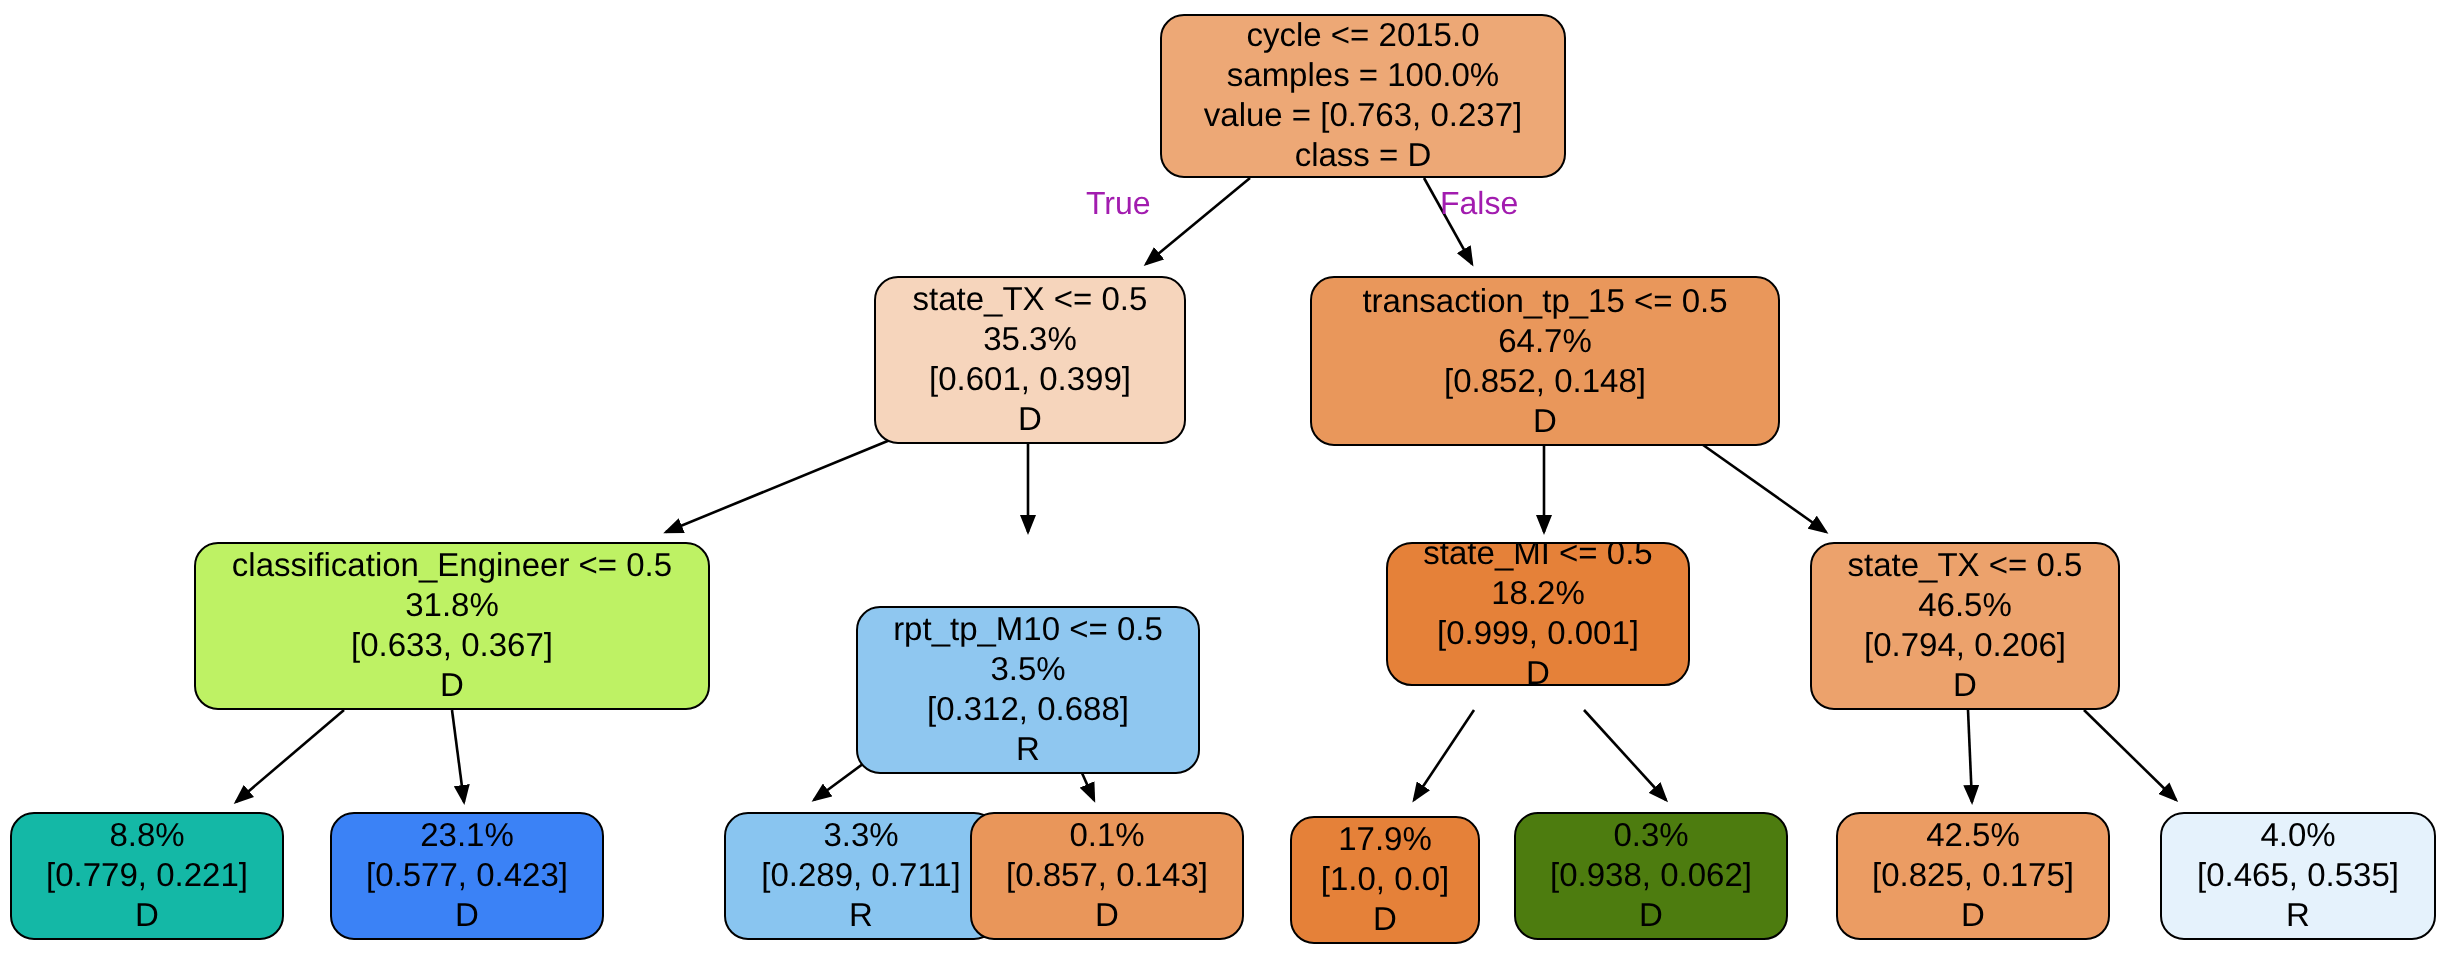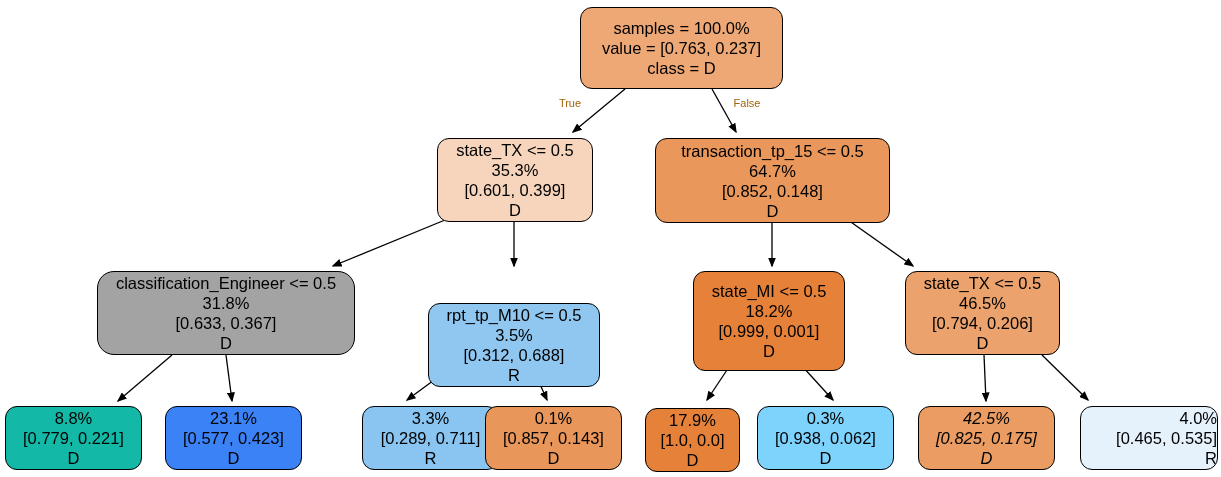--- a/index.html
+++ b/index.html
@@ -33,42 +33,41 @@
     line-height: 20px;
     text-align: center;
     display: flex;
     flex-direction: column;
     justify-content: center;
     white-space: nowrap;
     overflow: hidden;
   }
   .edge-label {
     position: absolute;
-    color: #a16207;
-    font-size: 11px;
+    color: #a21caf;
+    font-size: 16px;
     line-height: 18px;
-    text-align: center;
     width: 54px;
   }
   
   .n-root    { left: 580px;  top: 7px;   width: 203px; height: 82px; }
   .n-l2l     { left: 437px;  top: 138px; width: 156px; height: 84px; }
   .n-l2r     { left: 655px;  top: 138px; width: 235px; height: 85px; }
   .n-l3a     { left: 97px;   top: 271px; width: 258px; height: 84px; }
   .n-l3b     { left: 428px;  top: 271px; width: 172px; height: 84px; margin-top: 32px; }
-  .n-l3c     { left: 693px;  top: 271px; width: 152px; height: 100px; }
+  .n-l3c     { left: 693px;  top: 271px; width: 152px; height: 72px; border-radius: 13px; }
   .n-l3d     { left: 905px;  top: 271px; width: 155px; height: 84px; }
   .n-leaf1   { left: 5px;    top: 406px; width: 137px; height: 64px; }
   .n-leaf2   { left: 165px;  top: 406px; width: 137px; height: 64px; }
   .n-leaf3   { left: 325px;  top: 406px; width: 137px; height: 64px; }
   .n-leaf4   { left: 485px;  top: 406px; width: 137px; height: 64px; }
   .n-leaf5   { left: 645px;  top: 408px; width: 95px;  height: 64px; }
   .n-leaf6   { left: 757px;  top: 406px; width: 137px; height: 64px; }
   .n-leaf7   { left: 918px;  top: 406px; width: 137px; height: 64px; }
-  .n-leaf8   { left: 1080px; top: 406px; width: 138px; height: 64px; text-align: right; }
+  .n-leaf8   { left: 1080px; top: 406px; width: 138px; height: 64px; }
   .lbl-true  { left: 543px;  top: 94px; }
   .lbl-false { left: 720px;  top: 94px; }
 </style>
 </head>
 <body>
 
 <div class="tree-canvas">
 
   <svg class="edges-layer" width="1221" height="477" viewBox="0 0 1221 477" xmlns="http://www.w3.org/2000/svg">
     <defs>
@@ -91,37 +90,38 @@
       <line x1="792" y1="355" x2="833" y2="400" marker-end="url(#arrow)"></line>
       <line x1="984" y1="355" x2="986" y2="401" marker-end="url(#arrow)"></line>
       <line x1="1042" y1="355" x2="1088" y2="400" marker-end="url(#arrow)"></line>
     </g>
   </svg>
 
   <div class="edge-label lbl-true">True</div>
   <div class="edge-label lbl-false">False</div>
 
   <div class="tree-node n-root" style="background-color: rgb(237, 168, 118);">
+      <div>cycle &lt;= 2015.0</div>
       <div>samples = 100.0%</div>
       <div>value = [0.763, 0.237]</div>
       <div>class = D</div>
     </div>
   <div class="tree-node n-l2l" style="background-color: rgb(246, 213, 188);">
       <div>state_TX &lt;= 0.5</div>
       <div>35.3%</div>
       <div>[0.601, 0.399]</div>
       <div>D</div>
     </div>
   <div class="tree-node n-l2r" style="background-color: rgb(233, 151, 91);">
       <div>transaction_tp_15 &lt;= 0.5</div>
       <div>64.7%</div>
       <div>[0.852, 0.148]</div>
       <div>D</div>
     </div>
-  <div class="tree-node n-l3a" style="background-color: #a3a3a3; border-radius: 17px;">
+  <div class="tree-node n-l3a" style="background-color: #bef264;">
       <div>classification_Engineer &lt;= 0.5</div>
       <div>31.8%</div>
       <div>[0.633, 0.367]</div>
       <div>D</div>
     </div>
   <div class="tree-node n-l3b" style="background-color: rgb(143, 199, 240);">
       <div>rpt_tp_M10 &lt;= 0.5</div>
       <div>3.5%</div>
       <div>[0.312, 0.688]</div>
       <div>R</div>
@@ -156,26 +156,26 @@
   <div class="tree-node n-leaf4" style="background-color: rgb(233, 150, 90);">
       <div>0.1%</div>
       <div>[0.857, 0.143]</div>
       <div>D</div>
     </div>
   <div class="tree-node n-leaf5" style="background-color: rgb(229, 129, 57);">
       <div>17.9%</div>
       <div>[1.0, 0.0]</div>
       <div>D</div>
     </div>
-  <div class="tree-node n-leaf6" style="background-color: #7dd3fc;">
+  <div class="tree-node n-leaf6" style="background-color: #4d7c0f;">
       <div>0.3%</div>
       <div>[0.938, 0.062]</div>
       <div>D</div>
     </div>
-  <div class="tree-node n-leaf7" style="background-color: rgb(235, 156, 99); font-style: italic;">
+  <div class="tree-node n-leaf7" style="background-color: rgb(235, 156, 99);">
       <div>42.5%</div>
       <div>[0.825, 0.175]</div>
       <div>D</div>
     </div>
   <div class="tree-node n-leaf8" style="background-color: rgb(229, 242, 252);">
       <div>4.0%</div>
       <div>[0.465, 0.535]</div>
       <div>R</div>
     </div>
 

